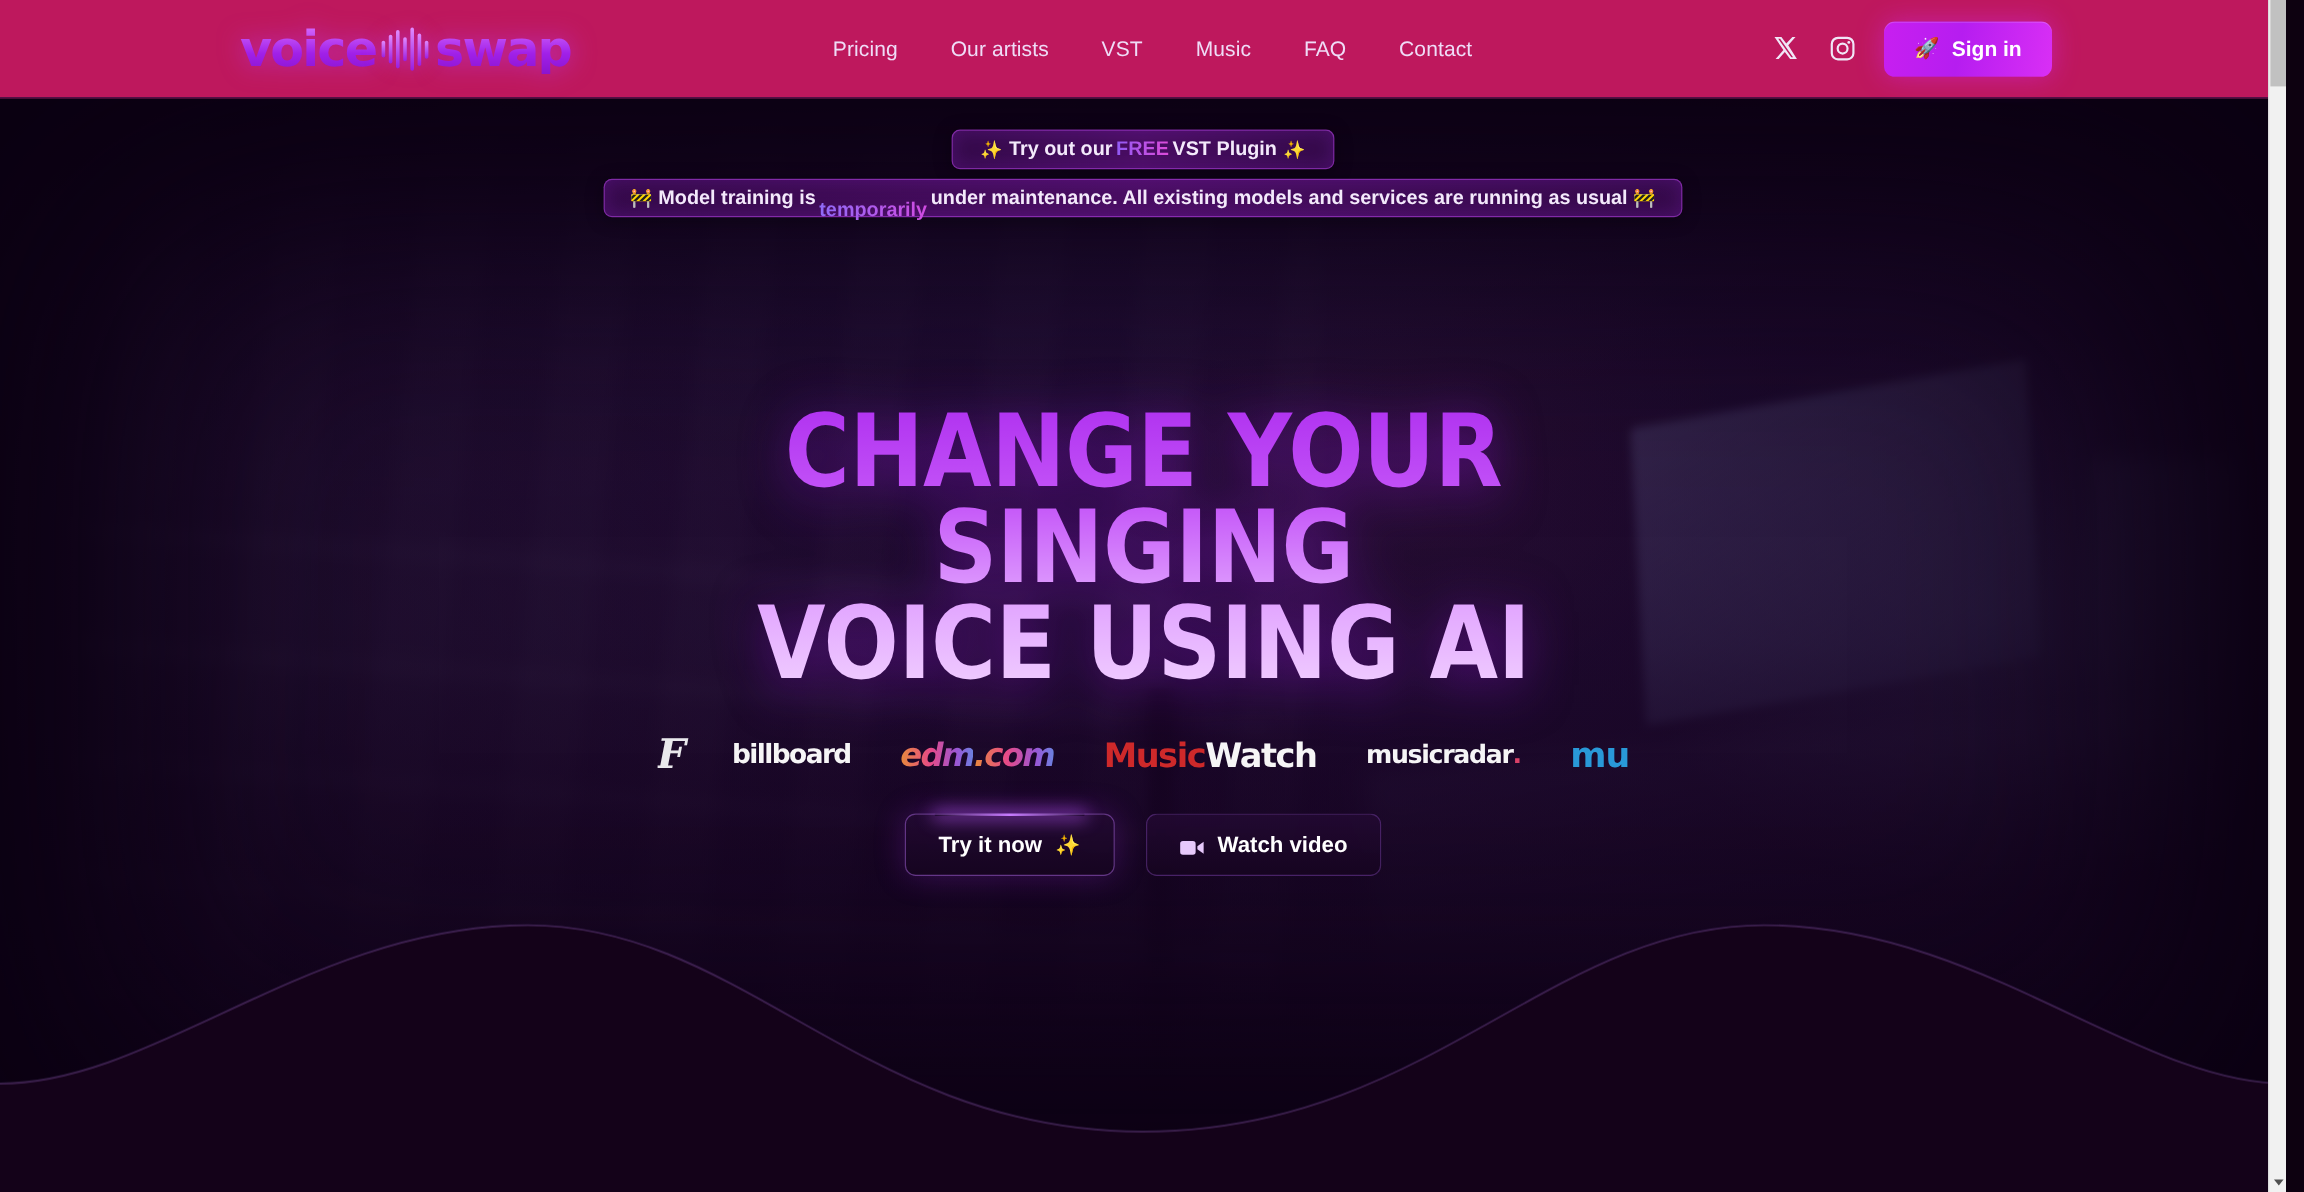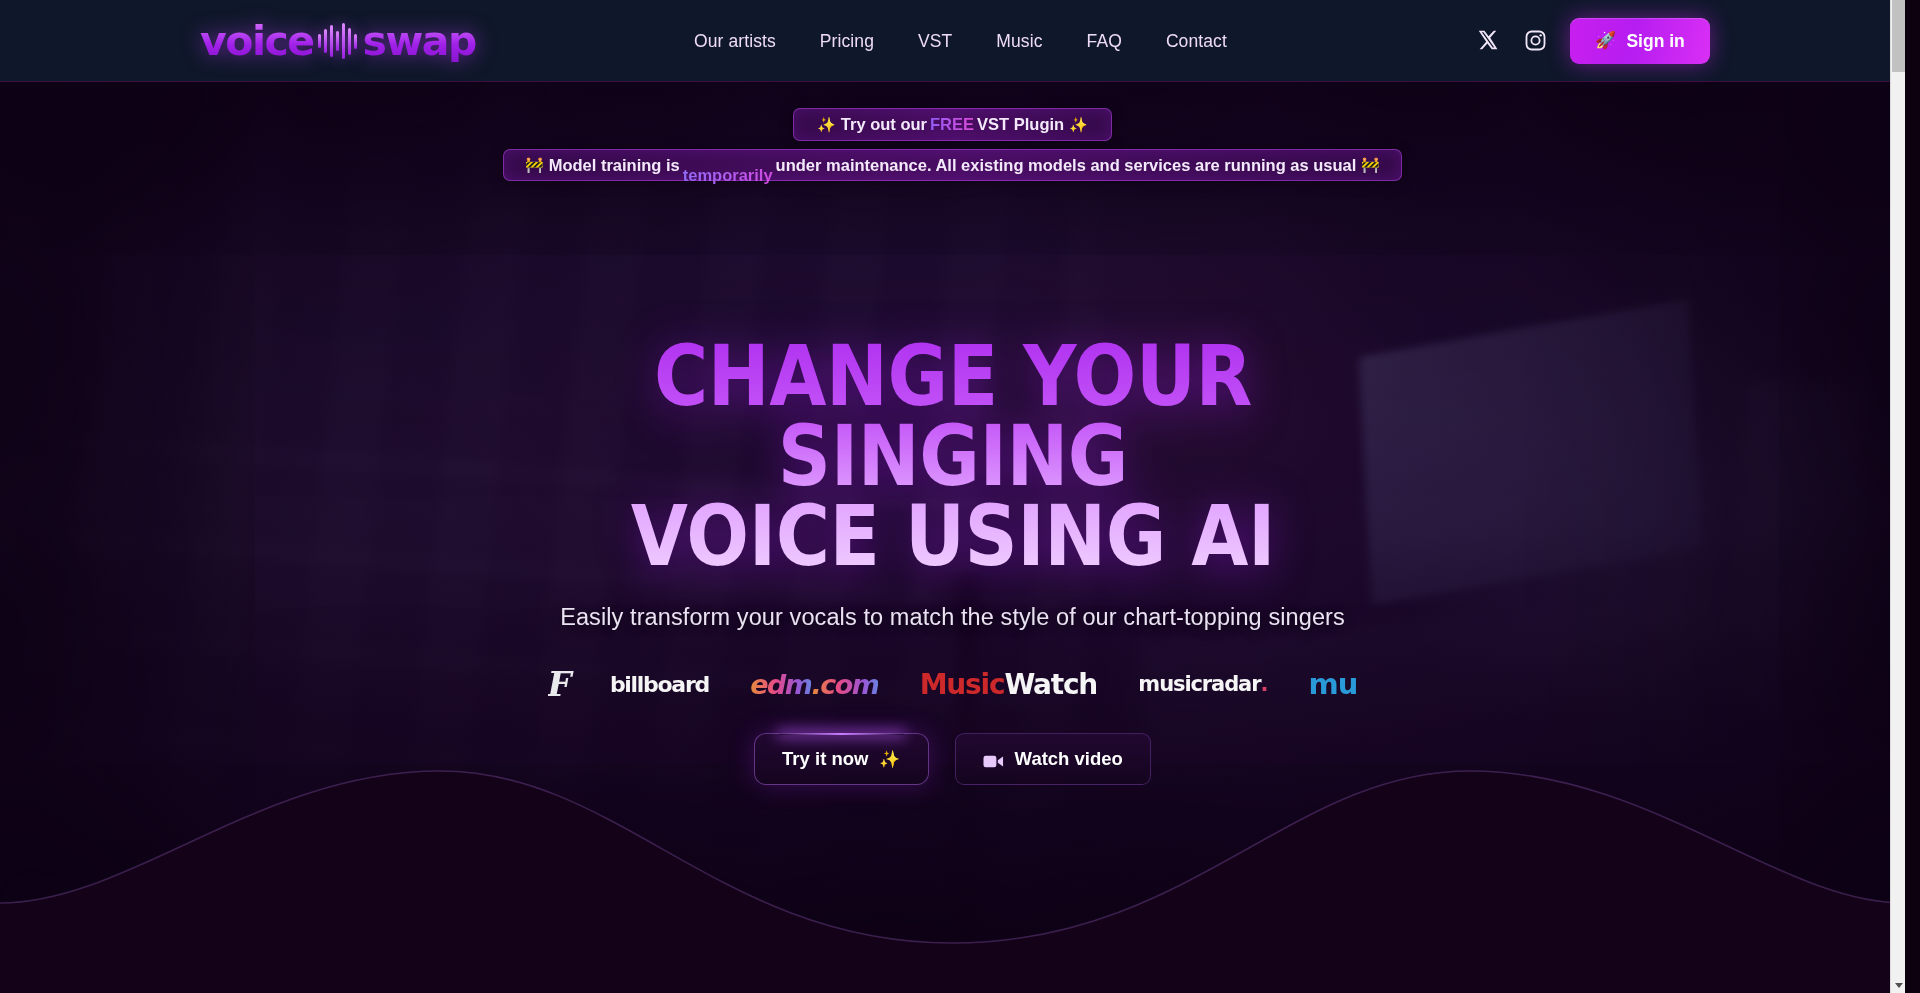--- a/index.html
+++ b/index.html
@@ -19,21 +19,21 @@
   .page{
     position:absolute; left:0; top:0;
     width:1905px; height:993px;
     overflow:hidden;
   }
 
   
   .header{
     position:absolute; left:0; top:0;
     width:1905px; height:82px;
-    background:#0f172a;
+    background:#be185d;
     border-bottom:1px solid #3a1040;
     z-index:40;
     display:flex; align-items:center;
   }
 
   .logo{
     position:absolute; left:200px; top:14px;
     height:54px; width:265px;
     display:flex; align-items:center; gap:0px;
     user-select:none;
@@ -297,21 +297,20 @@
     color:#ffffff;
     cursor:pointer;
     white-space:nowrap;
     border:1px solid rgba(160,90,220,.32);
     background:linear-gradient(180deg, rgba(36,10,52,.80), rgba(22,5,32,.86));
     backdrop-filter:blur(2px);
   }
   .btn-primary{
     border-color:rgba(185,110,245,.45);
     box-shadow:0 0 26px rgba(150,40,220,.28);
-    border-radius:12px;
   }
   .btn-primary::before{
     content:"";
     position:absolute; left:50%; top:-1px; transform:translateX(-50%);
     width:72%; height:2px; border-radius:2px;
     background:linear-gradient(90deg, rgba(190,90,255,0), #c77bff 50%, rgba(190,90,255,0));
     box-shadow:0 0 14px 2px rgba(190,90,255,.85);
   }
   .btn .spark{ font-size:17px; }
   .btn .vidicon{ width:21px;height:15px; display:block; }
@@ -364,22 +363,22 @@
             <i style="height:32px"></i>
         <i style="height:20px"></i>
             <i style="height:36px"></i>
             <i style="height:27px"></i>
         <i style="height:15px"></i>
       </span>
       <span class="logo-word">swap</span>
     </div>
 
     <nav class="nav">
+      <a href="#">Pricing</a>
       <a href="#">Our artists</a>
-      <a href="#">Pricing</a>
       <a href="#">VST</a>
       <a href="#">Music</a>
       <a href="#">FAQ</a>
       <a href="#">Contact</a>
     </nav>
 
     <div class="socials">
       <span class="ic">
         <svg viewBox="0 0 24 24" width="22" height="22" aria-hidden="true">
           <path fill="#f0e6f7" d="M18.2 2H21l-6.6 7.6L22.3 22h-6.2l-4.8-6.3L5.7 22H2.9l7.1-8.1L1.9 2h6.3l4.4 5.8L18.2 2Zm-1 18.3h1.6L7 3.6H5.3l11.9 16.7Z"></path>
@@ -437,21 +436,20 @@
       </div>
     </div>
 
     <div class="hero-inner">
 
       <h1 class="headline">
         <span>Change your singing</span>
         <span class="l2">voice using AI</span>
       </h1>
 
-      <p class="subtitle">Easily transform your vocals to match the style of our chart-topping singers</p>
 
       <div class="press">
         <div class="item">
           <span class="lg-forbes">F</span>
         </div>
         <div class="item">
           <span class="lg-billboard">billboard</span>
         </div>
         <div class="item">
           <span class="lg-edm">edm</span>

